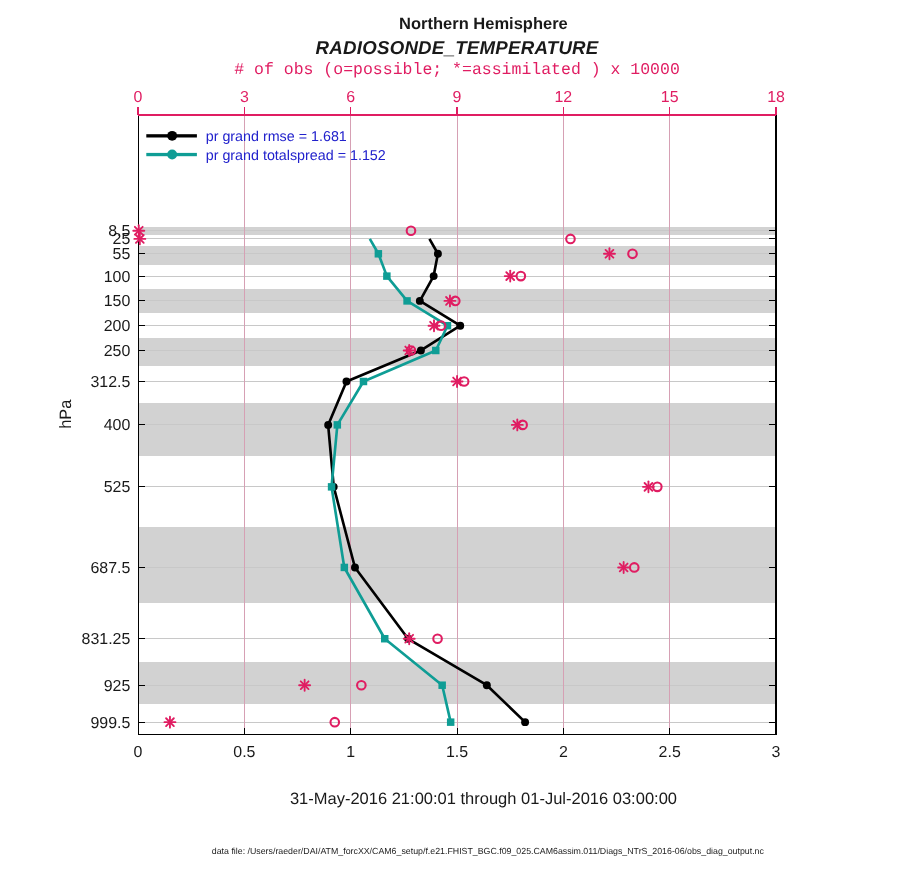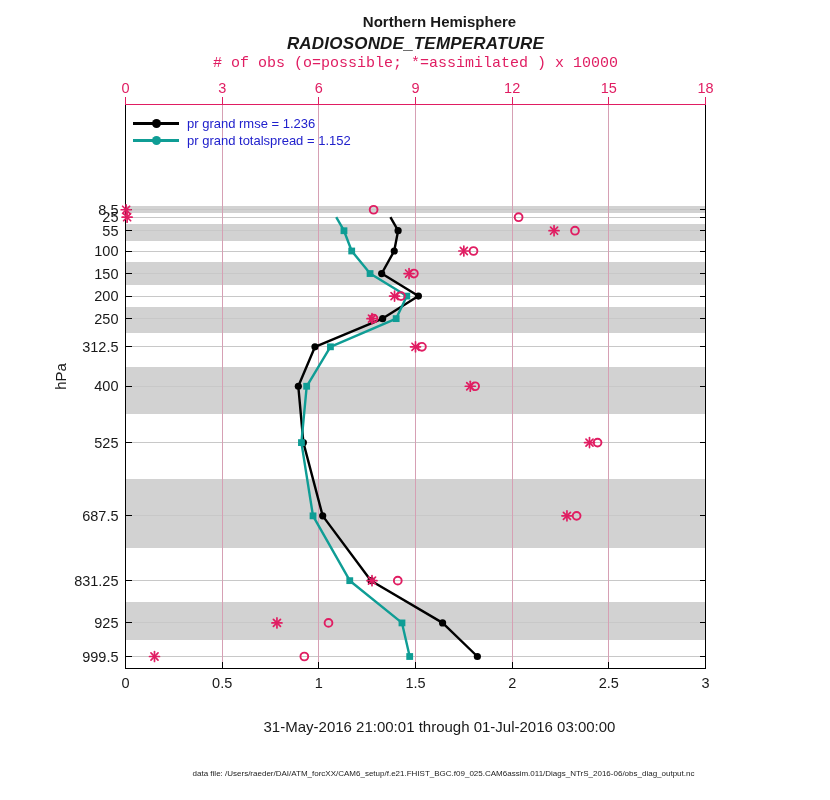--- a/index.html
+++ b/index.html
@@ -271,21 +271,21 @@
 
   <div id="title1" class="txt">Northern Hemisphere</div>
   <div id="title2" class="txt">RADIOSONDE_TEMPERATURE</div>
   <div id="obs-label" class="txt"># of obs (o=possible; *=assimilated ) x 10000</div>
 
   <div id="legend">
     <div class="leg-row">
       <span class="leg-swatch" id="sw0" style="background: rgb(0, 0, 0);">
         <span class="leg-dot" id="dot0" style="background: rgb(0, 0, 0);"></span>
       </span>
-      <span>pr grand rmse = 1.236</span>
+      <span>pr grand rmse = 1.681</span>
     </div>
     <div class="leg-row">
       <span class="leg-swatch" id="sw1" style="background: rgb(15, 157, 149);">
         <span class="leg-dot" id="dot1" style="background: rgb(15, 157, 149);"></span>
       </span>
       <span>pr grand totalspread = 1.152</span>
     </div>
   </div>
 
   <div id="ylabel">hPa</div>

